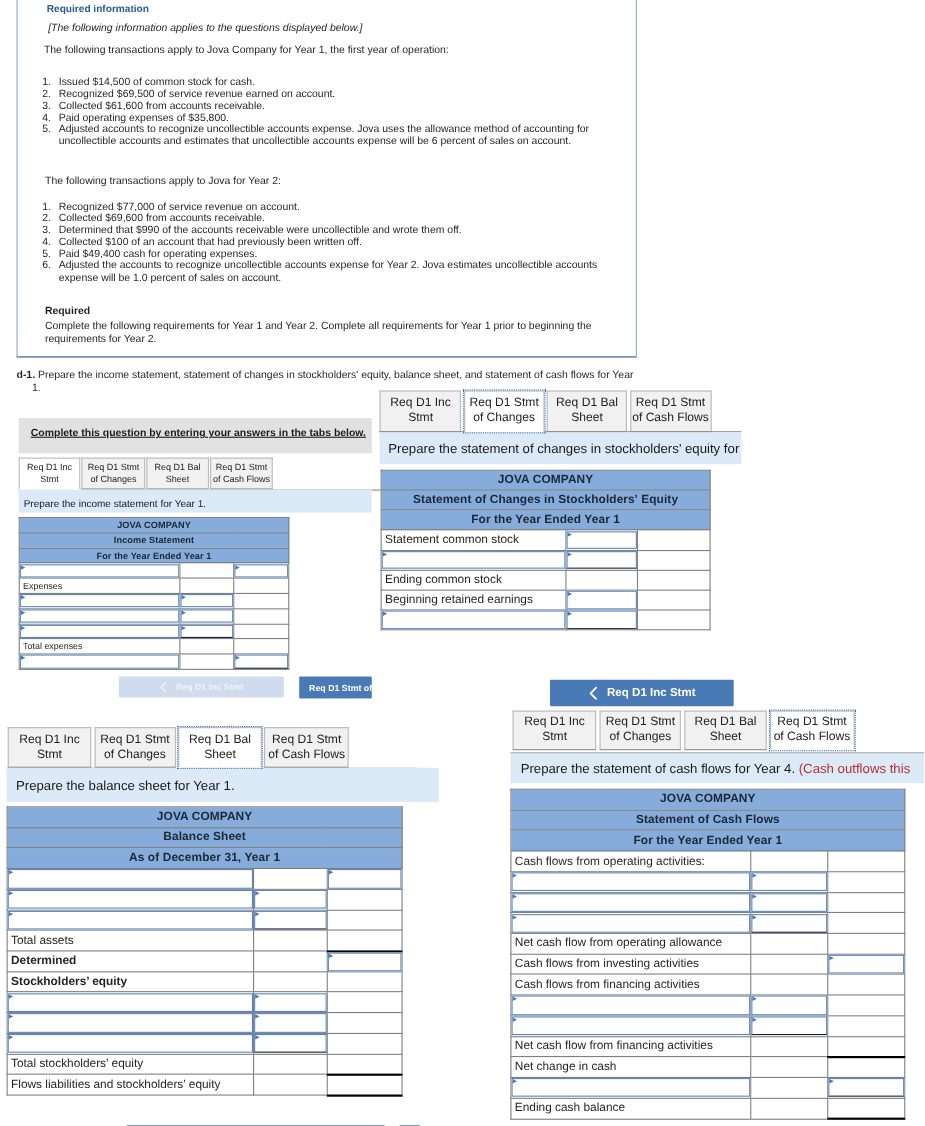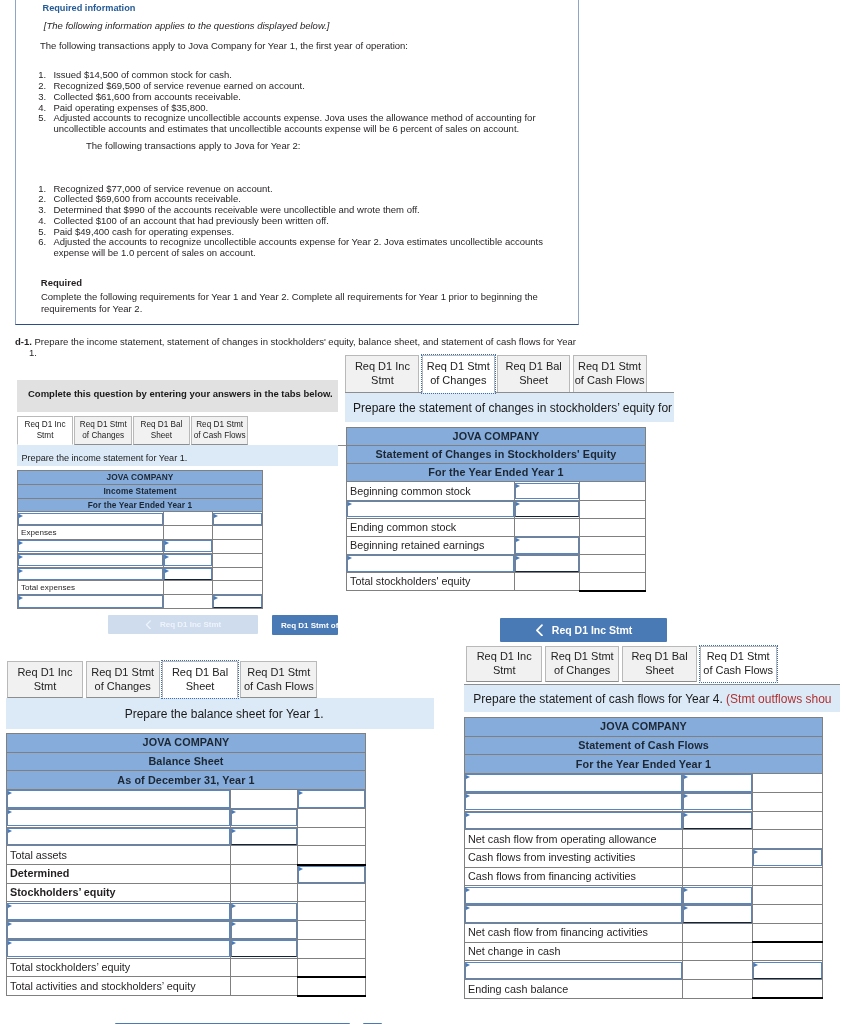--- a/index.html
+++ b/index.html
@@ -7,34 +7,34 @@
     font-family:"Liberation Sans",sans-serif;color:#231f20;-webkit-font-smoothing:antialiased;}
   .root{position:relative;width:841px;height:1024px;overflow:hidden;}
 
   
   .reqinfo{position:absolute;left:15px;top:-40px;width:563.5px;height:365px;
      border:1px solid #8da6c8;border-top:none;border-bottom:1px solid #2c4e84;box-sizing:border-box;background:#fff;}
   .ri-head{position:absolute;left:26.5px;top:42.5px;font-size:9.2px;font-weight:bold;color:#255b96;}
   .ri-note{position:absolute;left:27.8px;top:59.5px;font-size:9.5px;font-style:italic;color:#231f20;}
   .ri-intro1{position:absolute;left:23.9px;top:80.3px;font-size:9.5px;}
   .ri-list1{position:absolute;left:9.3px;top:110.4px;width:500px;font-size:9.5px;}
-  .ri-intro2{position:absolute;left:25px;top:180px;font-size:9.5px;margin-left:45px;}
+  .ri-intro2{position:absolute;left:25px;top:199px;font-size:9.5px;}
   .ri-list2{position:absolute;left:9.3px;top:223.5px;width:500px;font-size:9.5px;}
   .ri-reqlbl{position:absolute;left:24.8px;top:316.5px;font-size:9.5px;font-weight:bold;}
   .ri-reqtxt{position:absolute;left:24.9px;top:331.2px;width:500px;font-size:9.5px;line-height:11.5px;}
   ol.rl{margin:0;padding:0 0 0 23.6px;list-style:decimal;}
   ol.rl li{line-height:10.75px;padding-left:4.5px;}
 
   
   .d1{position:absolute;left:15px;top:335.5px;width:570px;font-size:9.5px;line-height:11.5px;padding-left:14px;text-indent:-14px;box-sizing:border-box;}
   .d1 b{font-weight:bold;}
 
   
   .panel{position:absolute;}
-  .graybar{position:absolute;background:#e1e1e1;}
+  .graybar{position:absolute;background:#e1e1e1;text-decoration:underline;}
   .graybar span{display:block;font-weight:bold;font-size:9.5px;color:#1a1a1a;white-space:nowrap;}
 
   .tabs{position:absolute;display:flex;}
   .tab{box-sizing:border-box;border:1px solid #b9b9b9;border-bottom:1px solid #8d8d8d;
      background:#f1f1f1;text-align:center;display:flex;align-items:center;justify-content:center;
      font-size:8.2px;line-height:10.5px;color:#222;position:relative;white-space:nowrap;}
   .tab.active{background:#fff;border-bottom-color:#fff;outline:1px dotted #3b6fb5;z-index:3;}
   .tab.plain-active{background:#fff;border-bottom:1px solid #fff;z-index:3;}
   .tabline{position:absolute;height:1px;background:#8d8d8d;}
 
@@ -237,21 +237,21 @@
           <tr style="height: 18.15px;">
             <td class="hdr" colspan="3">JOVA COMPANY</td>
           </tr>
           <tr style="height: 18.15px;">
             <td class="hdr" colspan="3">Statement of Changes in Stockholders' Equity</td>
           </tr>
           <tr style="height: 18.15px;">
             <td class="hdr" colspan="3">For the Year Ended Year 1</td>
           </tr>
           <tr style="height: 18.15px;">
-            <td class="lbl">Beginning common stock</td>
+            <td class="lbl">Statement common stock</td>
             <td style="padding: 0px; line-height: 0; font-size: 0px;">
               <div class="inp" style="height: 16.55px;"></div>
             </td>
             <td style="font-size: 0px;"></td>
           </tr>
           <tr style="height: 18.15px;">
             <td style="padding: 0px; line-height: 0; font-size: 0px;">
               <div class="inp" style="height: 16.55px;"></div>
             </td>
             <td style="padding: 0px; line-height: 0; font-size: 0px;">
@@ -272,25 +272,20 @@
             <td style="font-size: 0px;"></td>
           </tr>
           <tr style="height: 18.15px;">
             <td style="padding: 0px; line-height: 0; font-size: 0px;">
               <div class="inp" style="height: 16.55px;"></div>
             </td>
             <td style="padding: 0px; line-height: 0; font-size: 0px;">
               <div class="inp thick" style="height: 16.55px;"></div>
             </td>
             <td style="font-size: 0px;"></td>
-          </tr>
-          <tr style="height: 18.15px;">
-            <td class="lbl">Total stockholders' equity</td>
-            <td style="font-size: 0px;"></td>
-            <td class="blkline" style="font-size: 0px;"></td>
           </tr>
         </tbody>
       </table>
     <div class="btn blue" style="left:500px;top:618px;width:167px;height:24px;font-size:10.5px;">
       <svg class="chev" viewBox="0 0 7 11">
           <path d="M6 1 L1.6 5.5 L6 10" fill="none" stroke="currentColor" stroke-width="1.5" stroke-linecap="round" stroke-linejoin="round"></path>
         </svg>
         <span>Req D1 Inc Stmt</span>
     </div>
   </div>
@@ -307,21 +302,21 @@
         <div style="width: 2.4px;"></div>
         <div class="tab active" style="width: 75.8px; height: 36.5px; font-size: 11px; line-height: 13.97px;">
           <div><span>Req D1 Bal</span><br><span>Sheet</span></div>
         </div>
         <div style="width: 2.4px;"></div>
         <div class="tab" style="width: 76.9px; height: 36.5px; font-size: 11px; line-height: 13.97px;">
           <div><span>Req D1 Stmt</span><br><span>of Cash Flows</span></div>
         </div>
       </div>
     <div class="tabline" style="left:5.7px;top:697.5px;width:373px;"></div>
-    <div class="prepbar" style="left:5.7px;top:698.4px;width:428px;height:30.2px;text-align:center;">
+    <div class="prepbar" style="left:5.7px;top:698.4px;width:393px;height:30.2px;">
       <span style="margin:8.6px 0 0 8.8px;font-size:12px;white-space:nowrap;">Prepare the balance sheet for Year 1.</span>
     </div>
     <table class="stmt" id="tbl3" style="left: 6px; top: 733px; width: 360px; --fs: 10.8px; --hfs: 10.8px;">
         <colgroup>
           <col style="width: 223px;">
           <col style="width: 67px;">
           <col style="width: 68px;">
         </colgroup>
         <tbody>
           <tr style="height: 18.72px;">
@@ -403,21 +398,21 @@
               <div class="inp thick" style="height: 17.12px;"></div>
             </td>
             <td style="font-size: 0px;"></td>
           </tr>
           <tr style="height: 18.72px;">
             <td class="lbl">Total stockholders’ equity</td>
             <td style="font-size: 0px;"></td>
             <td class="blkline" style="font-size: 0px;"></td>
           </tr>
           <tr style="height: 18.72px;">
-            <td class="lbl">Total activities and stockholders’ equity</td>
+            <td class="lbl">Flows liabilities and stockholders’ equity</td>
             <td style="font-size: 0px;"></td>
             <td class="blkline" style="font-size: 0px;"></td>
           </tr>
         </tbody>
       </table>
     <div class="btn blue" style="left:115px;top:1022.5px;width:235px;height:26px;font-size:10.5px;"></div>
     <div class="btn blue" style="left:363.3px;top:1022.5px;width:18.5px;height:26px;"></div>
   </div>
 
   <div class="panel p4">
@@ -433,39 +428,44 @@
         <div class="tab" style="width: 75.3px; height: 36.2px; font-size: 11px; line-height: 13.97px;">
           <div><span>Req D1 Bal</span><br><span>Sheet</span></div>
         </div>
         <div style="width: 2.6px;"></div>
         <div class="tab active" style="width: 76.8px; height: 36.2px; font-size: 11px; line-height: 13.97px;">
           <div><span>Req D1 Stmt</span><br><span>of Cash Flows</span></div>
         </div>
       </div>
     <div class="tabline" style="left:464.3px;top:683.5px;width:376px;"></div>
     <div class="prepbar" style="left:464.3px;top:684.5px;width:375.7px;height:27.6px;">
-      <span style="margin:7px 0 0 9px;font-size:12px;white-space:nowrap;"><span>Prepare the statement of cash flows for Year 4. </span><span class="red">(Stmt outflows shou</span></span>
+      <span style="margin:7px 0 0 9px;font-size:12px;white-space:nowrap;"><span>Prepare the statement of cash flows for Year 4. </span><span class="red">(Cash outflows this</span></span>
     </div>
     <table class="stmt" id="tbl4" style="left: 464px; top: 717px; width: 358px; --fs: 10.8px; --hfs: 10.8px;">
         <colgroup>
           <col style="width: 218px;">
           <col style="width: 70px;">
           <col style="width: 70px;">
         </colgroup>
         <tbody>
           <tr style="height: 18.72px;">
             <td class="hdr" colspan="3">JOVA COMPANY</td>
           </tr>
           <tr style="height: 18.72px;">
             <td class="hdr" colspan="3">Statement of Cash Flows</td>
           </tr>
           <tr style="height: 18.72px;">
             <td class="hdr" colspan="3">For the Year Ended Year 1</td>
           </tr>
           <tr style="height: 18.72px;">
+            <td class="lbl">Cash flows from operating activities:</td>
+            <td style="font-size: 0px;"></td>
+            <td style="font-size: 0px;"></td>
+          </tr>
+          <tr style="height: 18.72px;">
             <td style="padding: 0px; line-height: 0; font-size: 0px;">
               <div class="inp" style="height: 17.12px;"></div>
             </td>
             <td style="padding: 0px; line-height: 0; font-size: 0px;">
               <div class="inp" style="height: 17.12px;"></div>
             </td>
             <td style="font-size: 0px;"></td>
           </tr>
           <tr style="height: 18.72px;">
             <td style="padding: 0px; line-height: 0; font-size: 0px;">

